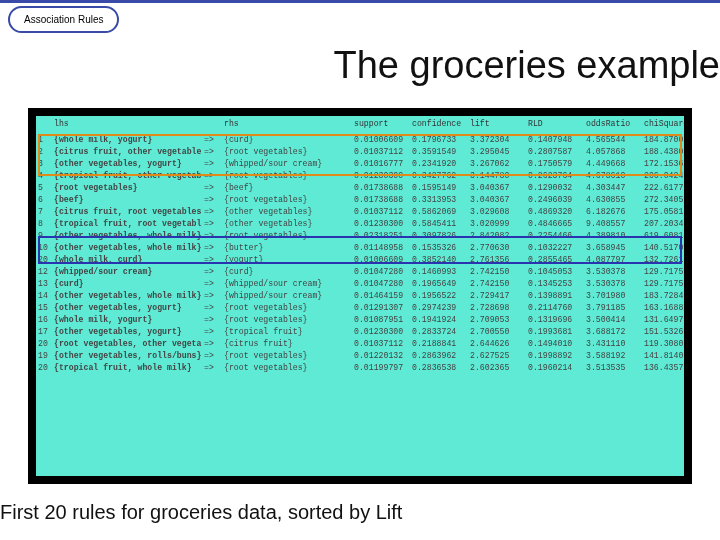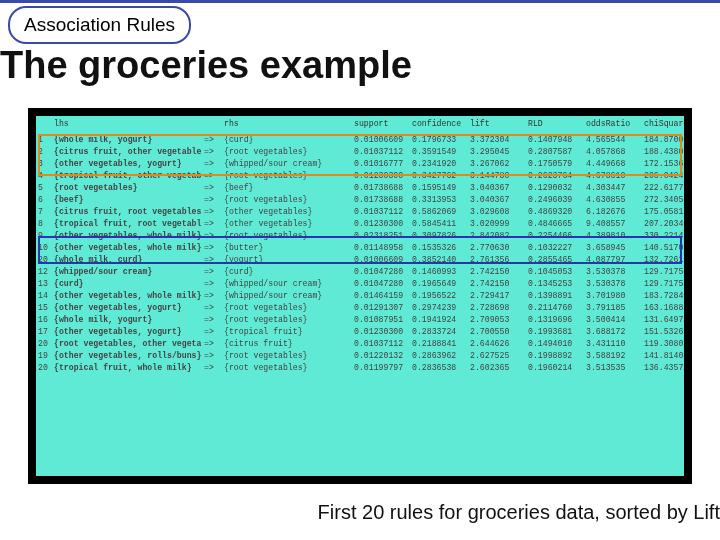--- a/index.html
+++ b/index.html
@@ -17,32 +17,31 @@
     height: 3px;
     background: #3a4aa8;
   }
   .badge {
     position: absolute;
     top: 6px;
     left: 8px;
     border: 2px solid #3a4aa8;
     border-radius: 18px;
     padding: 6px 14px;
-    font-size: 19px;
+    font-size: 10px;
     background: #fff;
   }
   .title {
     position: absolute;
     top: 44px;
     left: 0;
     right: 0;
-    text-align: left;
+    text-align: right;
     font-size: 38px;
     color: #111;
-    font-weight: bold;
   }
   .panel {
     position: absolute;
     top: 108px;
     left: 28px;
     width: 664px;
     height: 376px;
     border: 8px solid #000000;
     background: #5eead4;
     overflow: hidden;
@@ -87,21 +86,21 @@
   .hl-blue {
     top: 120px;
     height: 28px;
     border: 2px solid #2a33b0;
   }
   .caption {
     position: absolute;
     bottom: 16px;
     left: 0;
     right: 0;
-    text-align: right;
+    text-align: left;
     font-size: 20px;
     color: #111;
   }
 </style>
 </head>
 <body>
 
 <div class="topbar"></div>
 <div class="badge">Association Rules</div>
 <div class="title">The groceries example</div>
@@ -244,21 +243,21 @@
             <td>9</td>
             <td class="lhs-cell">{other vegetables,
  whole milk}</td>
             <td>=&gt;</td>
             <td>{root vegetables}</td>
             <td>0.02318251</td>
             <td>0.3097826</td>
             <td>2.842082</td>
             <td>0.2254466</td>
             <td>4.389810</td>
-            <td>330.2214</td>
+            <td>619.6081</td>
           </tr>
           <tr>
             <td>10</td>
             <td class="lhs-cell">{other vegetables,
  whole milk}</td>
             <td>=&gt;</td>
             <td>{butter}</td>
             <td>0.01148958</td>
             <td>0.1535326</td>
             <td>2.770630</td>

